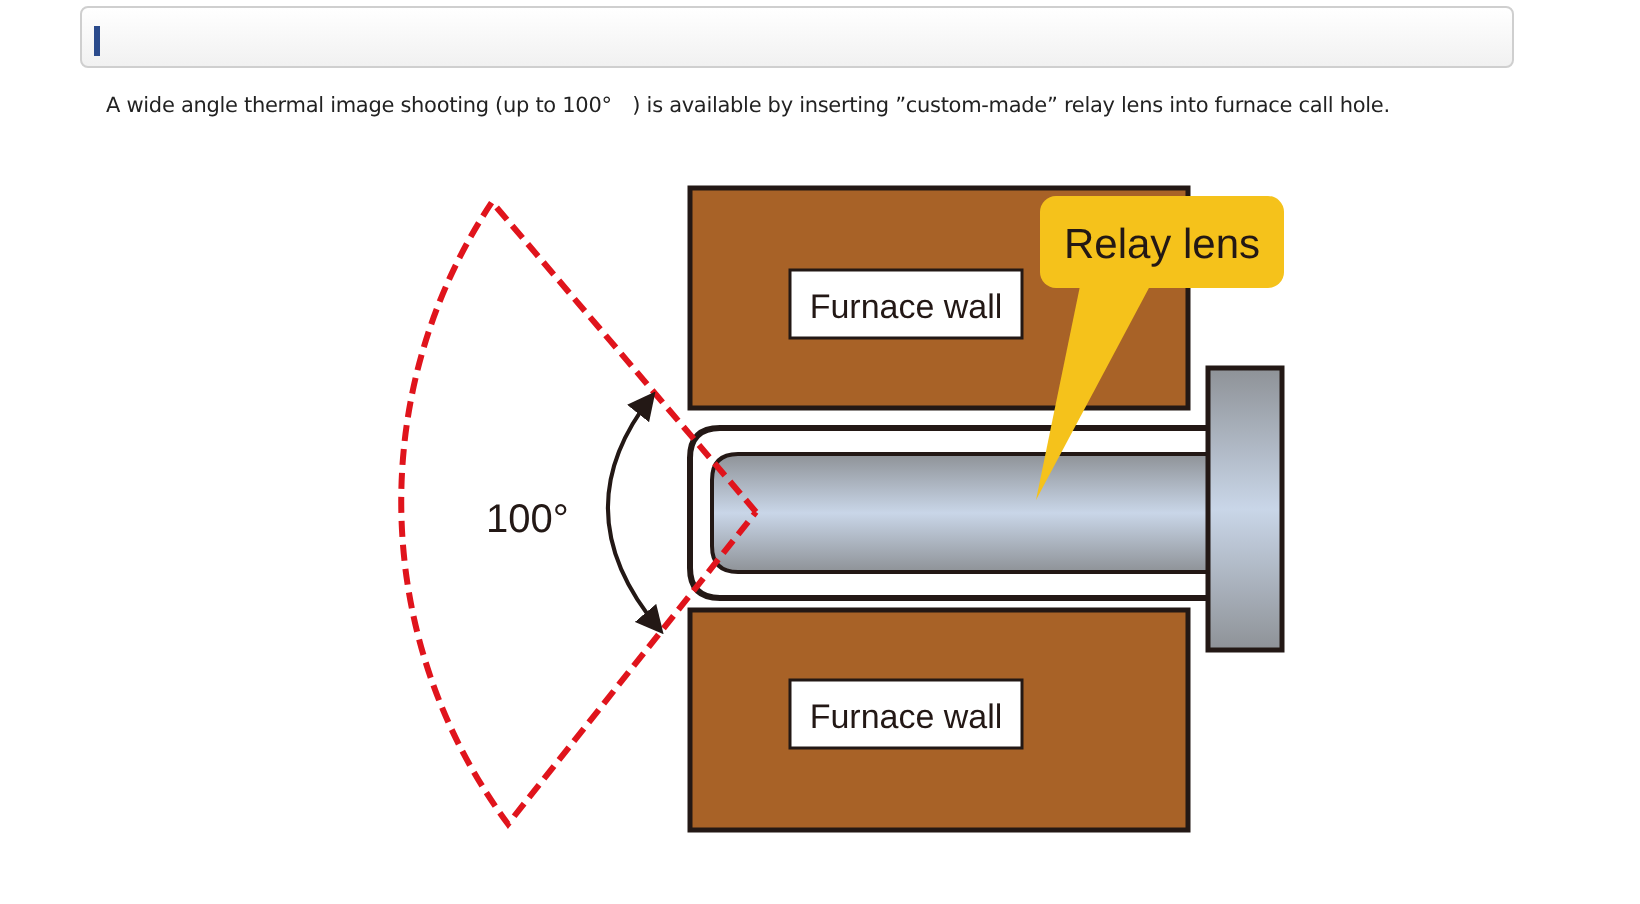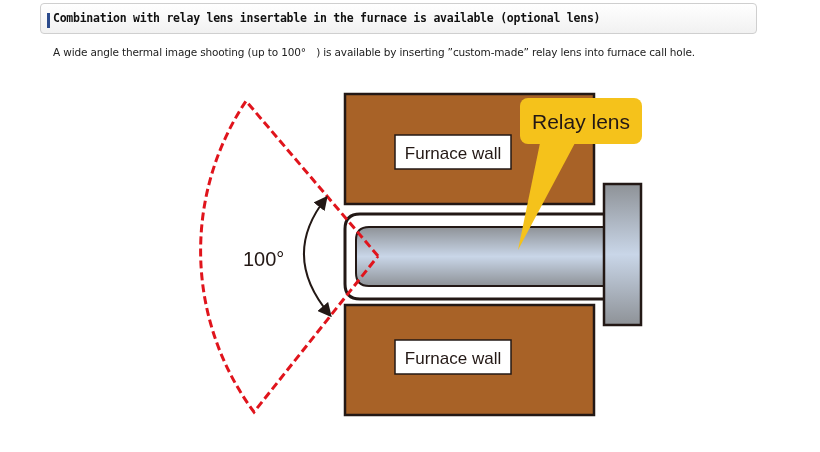--- a/index.html
+++ b/index.html
@@ -23,21 +23,20 @@
     text-align:right;
   }
   svg.diagram { position:absolute; left:0; top:0; }
   .lbl { font-family:"Liberation Sans", sans-serif; }
 </style>
 </head>
 <body>
 
 <div class="heading-box">
   <div class="heading-bar"></div>
-  <div class="heading-text">Combination with relay lens insertable in the furnace is available (optional lens)</div>
 </div>
 
 <div class="desc">A wide angle thermal image shooting (up to 100°　) is available by inserting ”custom-made” relay lens into furnace call hole.</div>
 
 <svg class="diagram" width="820" height="452" viewBox="0 0 820 452">
   <defs>
     <linearGradient id="lensGrad" x1="0" y1="0" x2="0" y2="1">
       <stop offset="0" stop-color="#8e9297"></stop>
       <stop offset="0.5" stop-color="#c9d6e8"></stop>
       <stop offset="1" stop-color="#8e9297"></stop>

